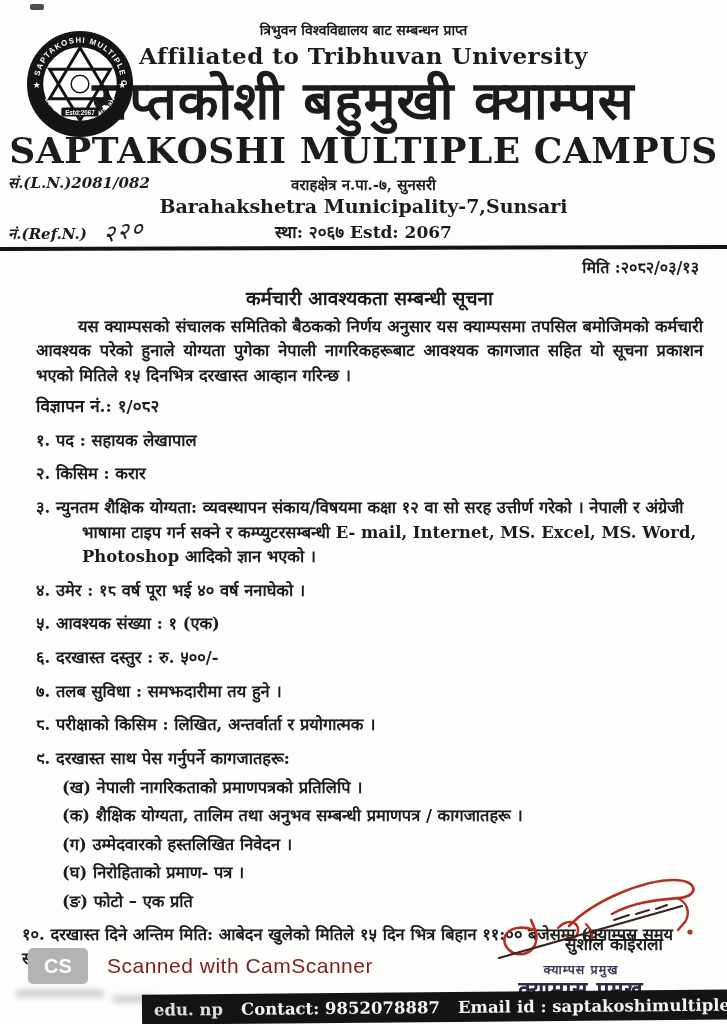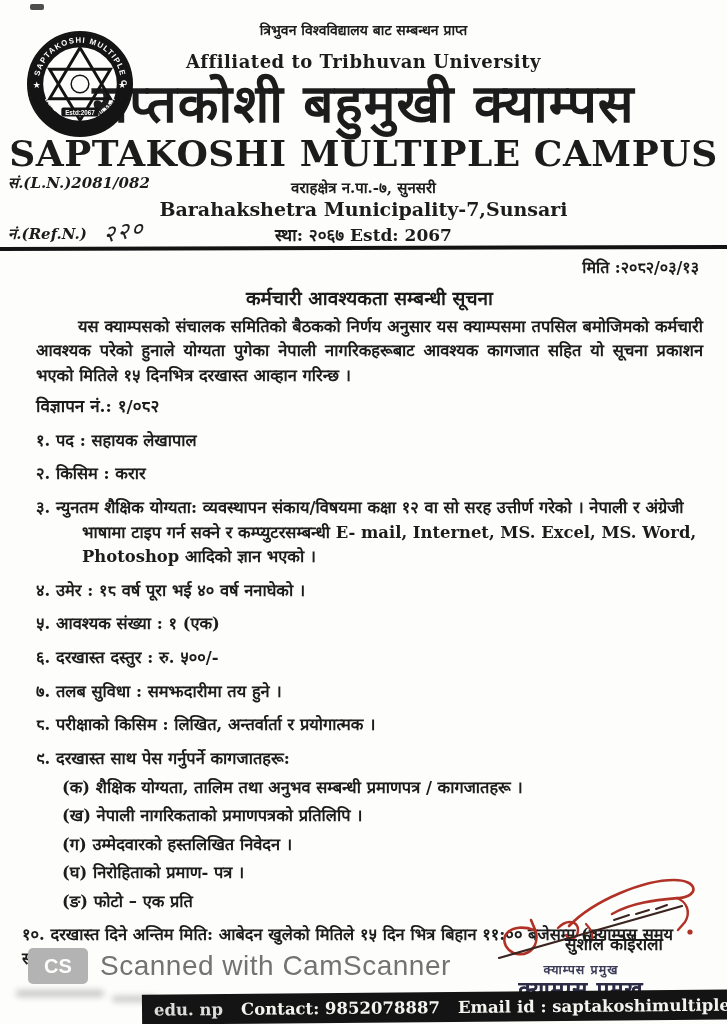--- a/index.html
+++ b/index.html
@@ -8,21 +8,21 @@
     width:727px;height:1024px;
     margin:0 auto;
     background:#fdfdfb;
     overflow:hidden;
     font-family:"DejaVu Serif","Liberation Serif",serif;
     color:#1c1c1c;
   }
   
   .header{position:relative;padding-top:22px;text-align:center;}
   .aff-np{font-size:14px;font-weight:600;line-height:1.25;}
-  .aff-en{font-size:18px;font-weight:700;letter-spacing:.5px;margin-top:11px;}
+  .aff-en{font-size:23px;font-weight:700;letter-spacing:.5px;margin-top:2px;}
   .campus-np{font-size:53px;font-weight:800;line-height:1.12;margin-top:2px;letter-spacing:1px;}
   .campus-en{font-size:36px;font-weight:800;letter-spacing:.5px;line-height:1.05;margin-top:2px;}
   .addr-np{font-size:15px;font-weight:600;margin-top:4px;}
   .addr-en{font-size:19px;font-weight:700;margin-top:1px;}
   .estd{font-size:17px;font-weight:700;margin-top:3px;}
   .logo-wrap{position:absolute;left:26px;top:30px;width:108px;height:108px;}
   .ref-block{position:absolute;left:8px;top:172px;text-align:left;font-size:15px;font-weight:600;font-style:italic;}
   .ref-line2{margin-top:22px;}
   .ref-hand{
     display:inline-block;margin-left:16px;font-size:23px;font-weight:500;
@@ -57,21 +57,21 @@
   }
   
   .camscanner{
     position:absolute;left:28px;top:948px;display:flex;align-items:center;gap:12px;
     color:#bfbfbf;font-family:"Liberation Sans","DejaVu Sans",sans-serif;z-index:3;
   }
   .cs-box{
     width:60px;height:36px;background:#b3b3b3;border-radius:5px;color:#fdfdfb;
     font-size:20px;font-weight:800;display:flex;align-items:center;justify-content:center;
   }
-  .cs-text{font-size:28px;font-weight:500;letter-spacing:.5px;color:#737373;}
+  .cs-text{font-size:21px;font-weight:500;letter-spacing:.5px;color:#7f1d1d;margin-left:7px;}
   .footer-bar{
     position:absolute;left:142px;top:992px;width:600px;height:30px;background:#141414;
     transform:rotate(-.5deg);z-index:2;display:flex;align-items:center;gap:18px;
     color:#f3f3ef;font-size:16.5px;font-weight:600;padding-left:12px;white-space:nowrap;
   }
   .footer-frag{opacity:.9;}
   .smudge{position:absolute;background:#9a9a9a;filter:blur(3px);opacity:.55;z-index:1;}
   .smudge.s1{left:16px;top:990px;width:88px;height:7px;border-radius:4px;}
   .smudge.s2{left:112px;top:996px;width:46px;height:6px;border-radius:4px;}
   .edge-mark{position:absolute;left:30px;top:4px;width:14px;height:6px;background:#222;border-radius:2px;opacity:.8;}
@@ -136,22 +136,22 @@
     <div class="num-item">१. पद : सहायक लेखापाल</div>
     <div class="num-item">२. किसिम : करार</div>
     <div class="num-item">३. न्युनतम शैक्षिक योग्यता: व्यवस्थापन संकाय/विषयमा कक्षा १२ वा सो सरह उत्तीर्ण गरेको ।  नेपाली र अंग्रेजी भाषामा टाइप गर्न सक्ने र कम्प्युटरसम्बन्धी E- mail, Internet, MS. Excel, MS. Word, Photoshop आदिको  ज्ञान भएको ।</div>
     <div class="num-item">४. उमेर : १८ वर्ष पूरा भई ४० वर्ष ननाघेको ।</div>
     <div class="num-item">५. आवश्यक संख्या : १ (एक)</div>
     <div class="num-item">६. दरखास्त दस्तुर : रु. ५००/-</div>
     <div class="num-item">७. तलब सुविधा : समझदारीमा तय हुने ।</div>
     <div class="num-item">८. परीक्षाको किसिम : लिखित, अन्तर्वार्ता र प्रयोगात्मक ।</div>
     <div class="num-item">९. दरखास्त साथ पेस गर्नुपर्ने कागजातहरू:</div>
 
+    <div class="sub-item">(ख) नेपाली नागरिकताको प्रमाणपत्रको प्रतिलिपि ।</div>
     <div class="sub-item">(क) शैक्षिक योग्यता, तालिम तथा अनुभव सम्बन्धी प्रमाणपत्र / कागजातहरू ।</div>
-    <div class="sub-item">(ख) नेपाली नागरिकताको प्रमाणपत्रको प्रतिलिपि ।</div>
     <div class="sub-item">(ग) उम्मेदवारको हस्तलिखित निवेदन ।</div>
     <div class="sub-item">(घ) निरोहिताको प्रमाण- पत्र ।</div>
     <div class="sub-item">(ङ) फोटो – एक प्रति</div>
 
     <div class="deadline">१०. दरखास्त दिने अन्तिम मिति: आबेदन खुलेको मितिले १५ दिन भित्र बिहान  ११:०० बजेसम्म (क्याम्पस समय सम्म) ।</div>
   </div>
 
   <div class="sig-block">
     <svg class="sig-svg" width="235" height="100" viewBox="0 0 235 100">
       <path d="M95,54 C120,28 170,8 200,8 C224,8 226,24 205,26 C183,28 158,30 138,42" fill="none" stroke="#b03226" stroke-width="2.6" stroke-linecap="round"></path>

